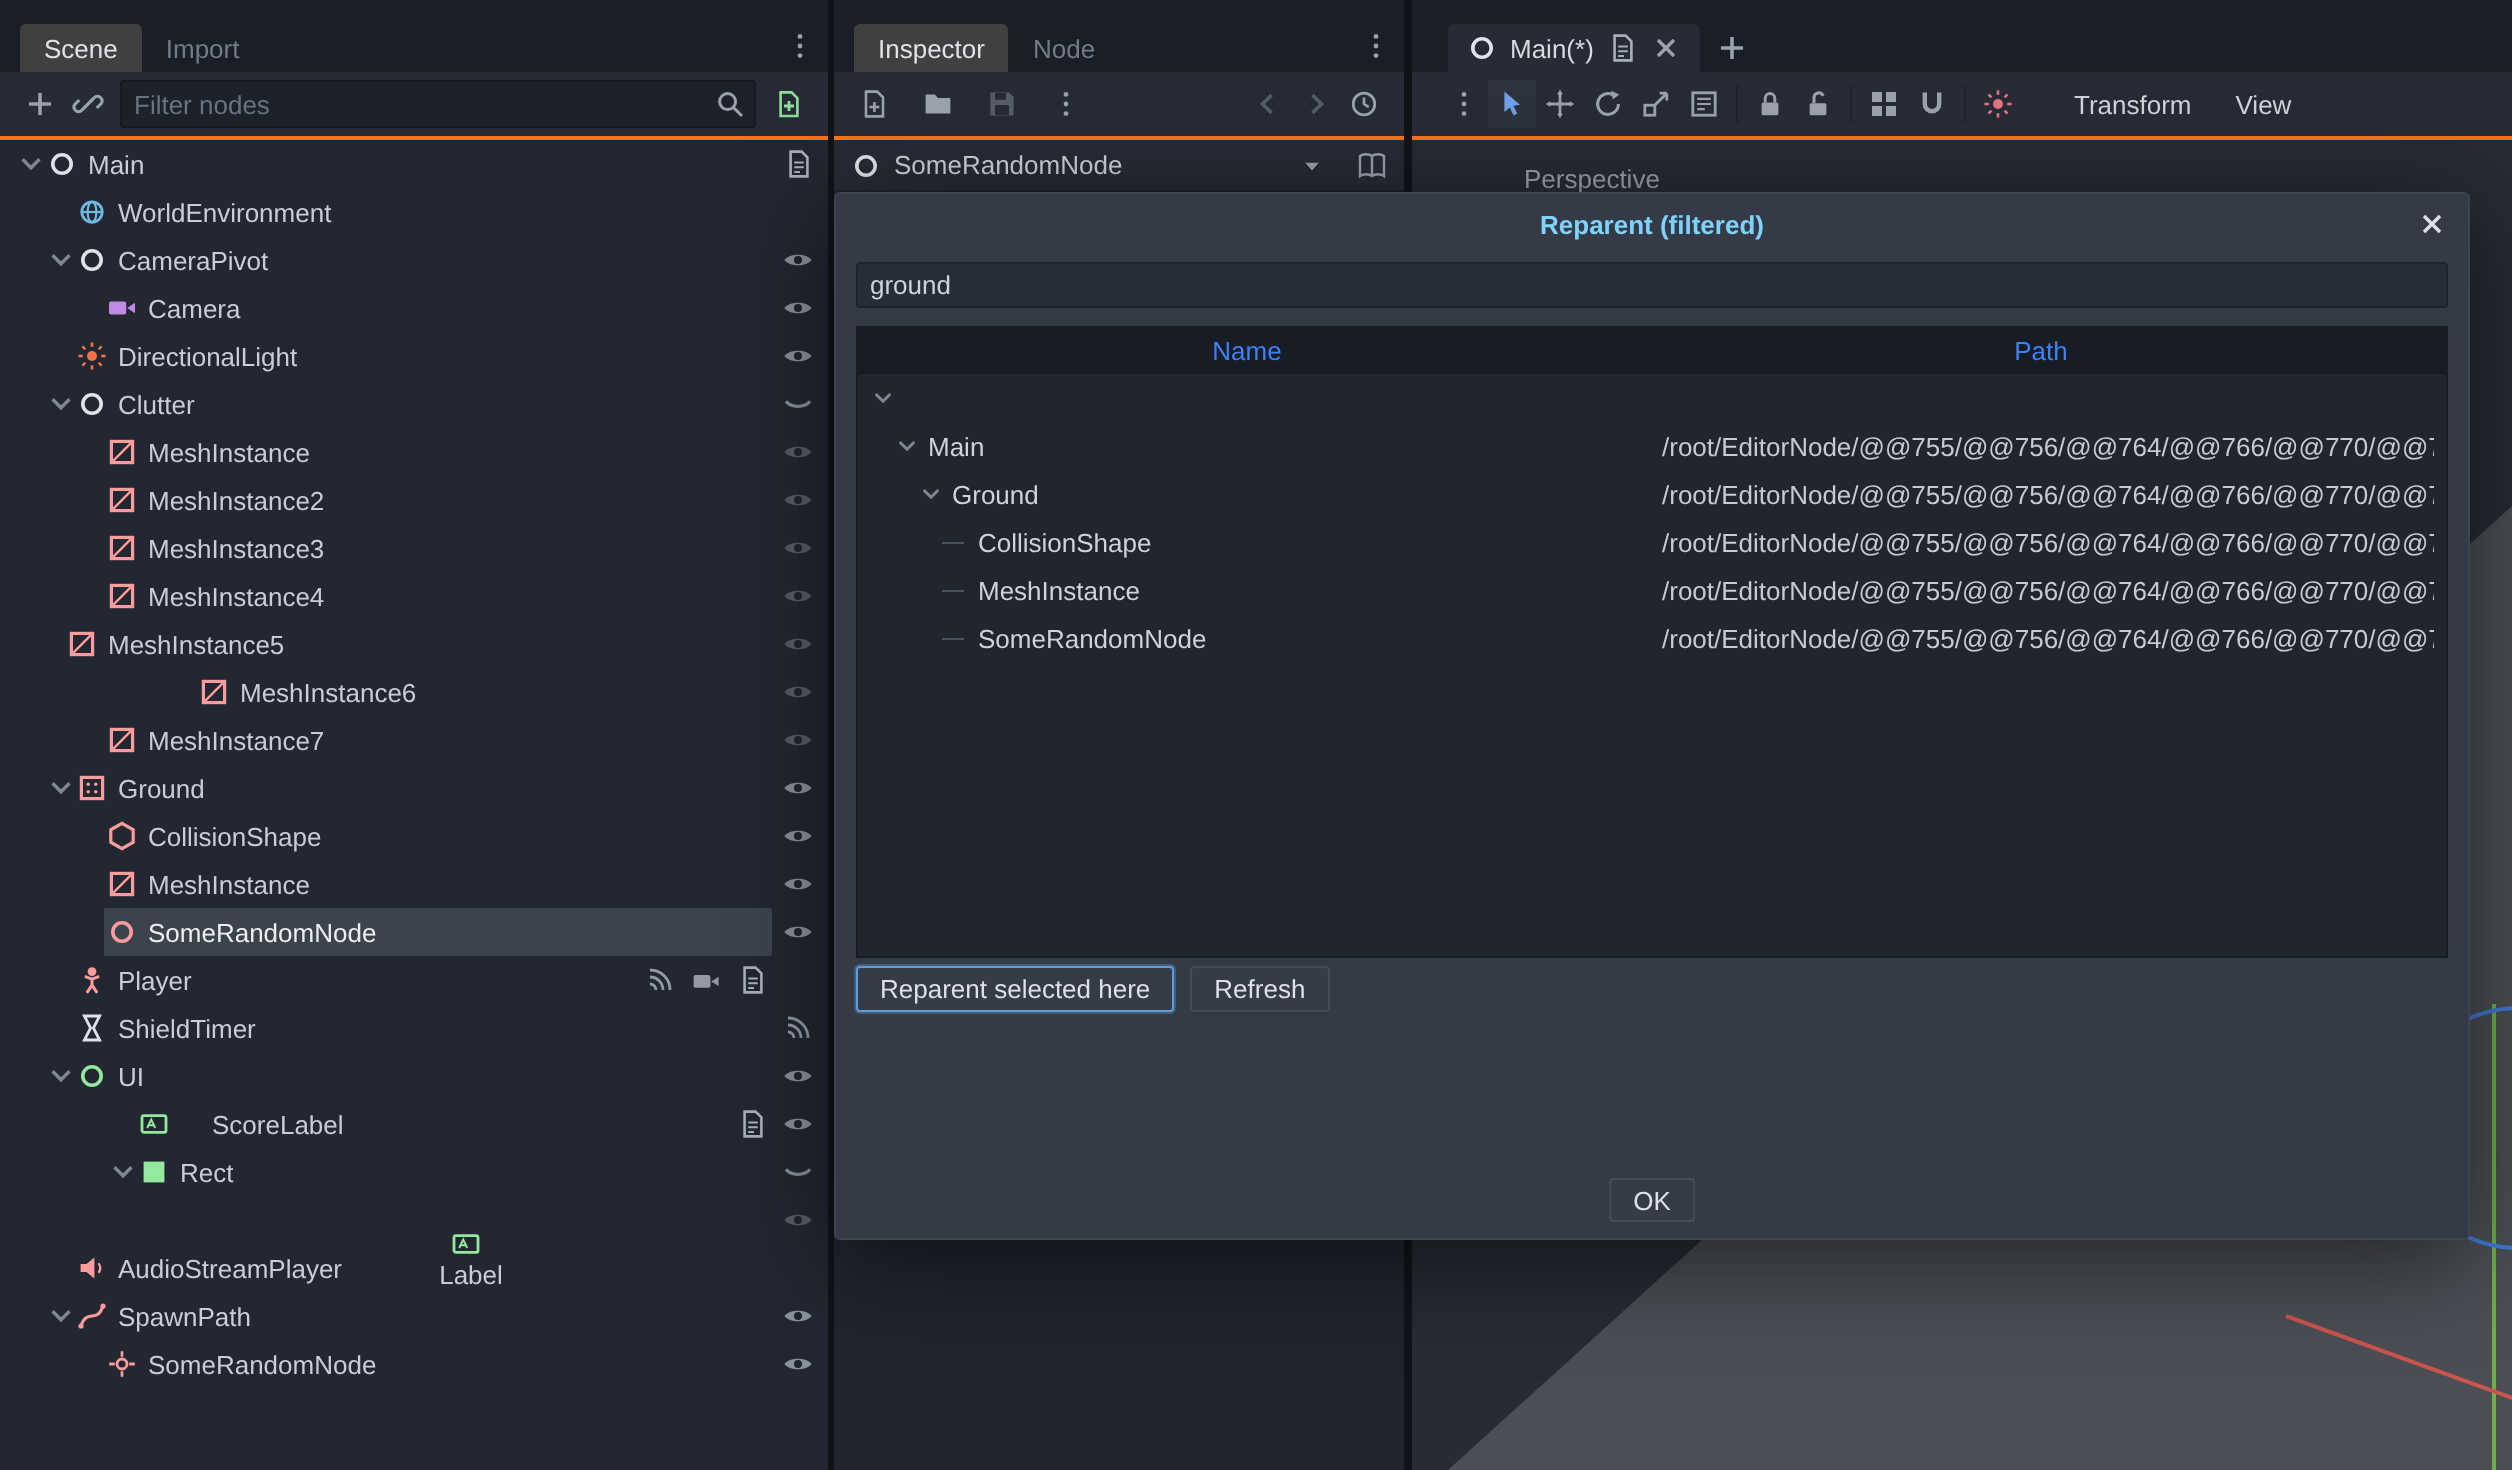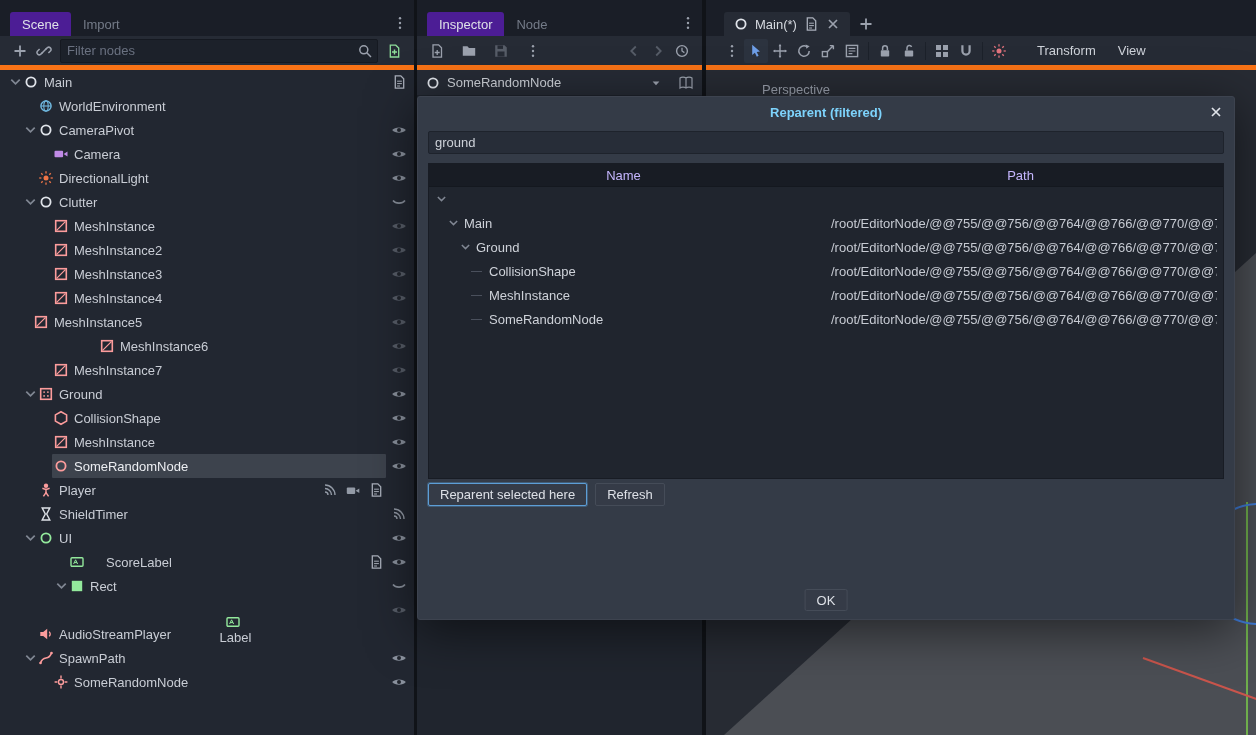--- a/index.html
+++ b/index.html
@@ -4,23 +4,23 @@
 <style>
   * { box-sizing: border-box; margin: 0; padding: 0; }
   html,body { width:1256px; height:735px; overflow:hidden; }
   body { font-family:"Liberation Sans", sans-serif; font-size:13px; background:#14171d; cursor:default; }
   #app { position:relative; width:1256px; height:735px; background:#1a1e27; overflow:hidden; }
 
   
   .ic { display:inline-flex; align-items:center; justify-content:center; width:16px; height:16px; flex:none; }
   .tabbar { height:36px; background:#1a1e27; display:flex; align-items:flex-end; padding-left:10px; position:relative; flex:none; }
   .tab { height:24px; padding:0 12px; display:flex; align-items:center; gap:6px; color:#747b88; border-radius:3px 3px 0 0; }
-  .tab.active { background:#4c1d95; color:#dfe2e8; }
+  .tab.active { background:#404040; color:#dfe2e8; }
   .dockmenu { position:absolute; right:6px; bottom:5px; }
-  .toolbar { height:34px; background:#262b35; display:flex; align-items:center; padding:0 8px; border-bottom:5px solid #f97316; flex:none; }
+  .toolbar { height:34px; background:#262b35; display:flex; align-items:center; padding:0 8px; border-bottom:2px solid #f97316; flex:none; }
   .tools { display:flex; align-items:center; }
   .tbtn { width:24px; height:24px; display:flex; align-items:center; justify-content:center; border-radius:2px; }
   .tbtn.active { background:#2c333f; }
   .tsep { width:1px; height:18px; background:#1c212a; margin:0 4px; }
   .spacer { flex:1; }
   .vsplit { position:absolute; top:0; height:735px; background:#101318; }
 
   input { appearance:none; outline:none; border:1px solid #151921; background:#1c212a; color:#ced2d9; font:inherit; height:24px; border-radius:2px; padding:0 6px; }
   input::placeholder { color:#6a7180; }
   button { font:inherit; color:#dde0e6; background:#353b47; border:1px solid #454c58; border-radius:2px; height:23px; padding:0 11px; }
@@ -61,21 +61,21 @@
   .persp { position:absolute; left:56px; top:12px; color:#9aa0ac; z-index:2; }
   #vp-overlay { position:absolute; left:0; top:0; z-index:1; }
 
   
   #dialog { position:absolute; left:417px; top:96px; width:818px; height:524px; background:#343b47; border:1px solid #3d434f; border-radius:3px; box-shadow:0 10px 50px rgba(0,0,0,.55); z-index:40; }
   .dtitle { height:30px; display:flex; align-items:center; justify-content:center; color:#7dd3fc; font-weight:bold; }
   .dclose { position:absolute; right:10px; top:7px; }
   .dsearch { position:absolute; left:10px; right:10px; top:34px; height:23px; }
   .dsearch input { width:100%; height:23px; background:#272d38; border-color:#1e232c; }
   .dtable { position:absolute; left:10px; right:10px; top:66px; height:316px; background:#20252e; border:1px solid #181c24; overflow:hidden; }
-  .dhead { height:23px; background:#181c24; display:flex; border-bottom:1px solid #14181f; color:#c4b5fd; }
+  .dhead { height:23px; background:#181c24; display:flex; border-bottom:1px solid #14181f; color:#3b82f6; }
   .dhead div { display:flex; align-items:center; justify-content:center; }
   .dhead .hname { width:49%; }
   .dhead .hpath { width:51%; }
   .drow { height:24px; display:flex; align-items:center; position:relative; }
   .drow .tlabel { color:#ced2d9; }
   .dash { width:11px; height:1px; background:#4a505c; margin-right:3px; flex:none; }
   .dpath { position:absolute; left:402px; right:6px; overflow:hidden; white-space:nowrap; color:#c6cad2; }
   .dbtns { position:absolute; left:10px; top:386px; display:flex; gap:8px; }
   .okbtn { position:absolute; left:50%; transform:translateX(-50%); top:492px; height:22px; }
 </style>

